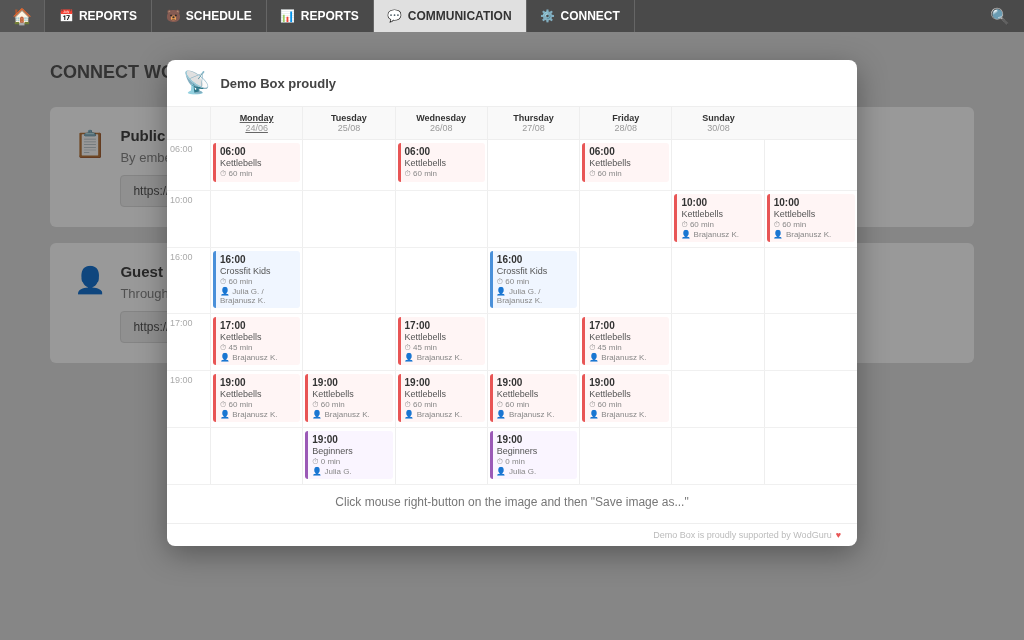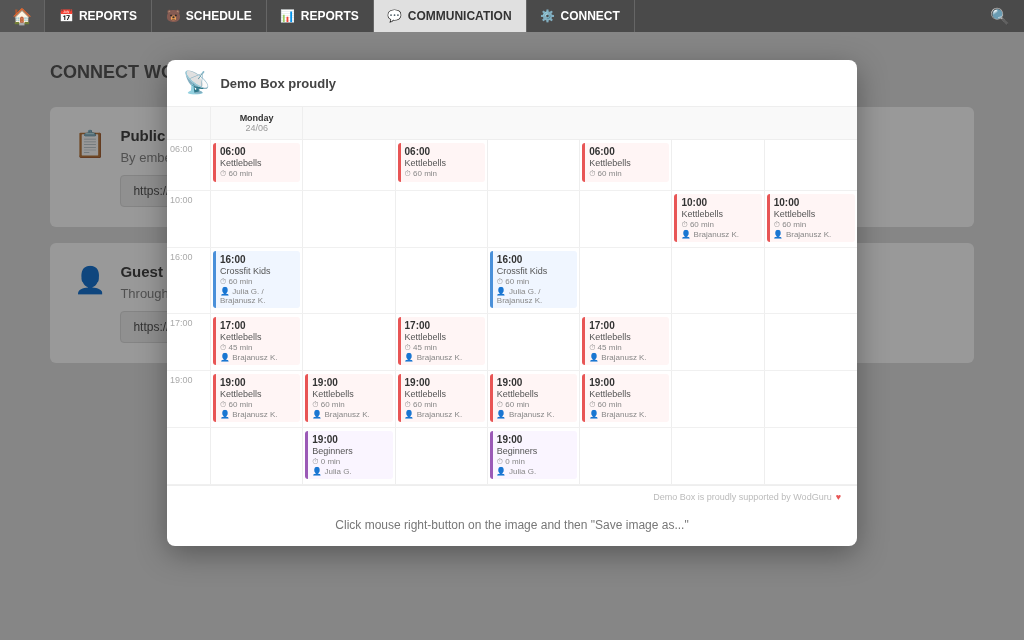--- a/index.html
+++ b/index.html
@@ -66,23 +66,43 @@
 
     <div style="display:flex;align-items:center;gap:10px;padding:10px 16px;border-bottom:1px solid #eee;">
       <span style="font-size:22px;">📡</span>
       <span style="font-size:13px;font-weight:bold;color:#444;">Demo Box proudly</span>
     </div>
 
     <div style="overflow-y:auto;flex:1;">
 
       <div style="display:grid;grid-template-columns:44px repeat(7,1fr);background:#f9f9f9;border-bottom:1px solid #eee;position:sticky;top:0;z-index:10;">
         <div style="border-right:1px solid #eee;"></div>
-        <div style="padding:6px 4px;text-align:center;font-size:9px;color:#666;border-right:1px solid #eee;">
+        <div style="padding:6px 4px;text-align:center;font-size:9px;color:#666;border-right:1px solid #eee;text-decoration:underline;">
           <div style="font-weight:bold;color:#333;">Monday</div>
           <div style="color:#999;">24/06</div>
+        </div>
+        <div style="padding:6px 4px;text-align:center;font-size:9px;color:#666;border-right:1px solid #eee;">
+          <div style="font-weight:bold;color:#333;">Tuesday</div>
+          <div style="color:#999;">25/08</div>
+        </div>
+        <div style="padding:6px 4px;text-align:center;font-size:9px;color:#666;border-right:1px solid #eee;">
+          <div style="font-weight:bold;color:#333;">Wednesday</div>
+          <div style="color:#999;">26/08</div>
+        </div>
+        <div style="padding:6px 4px;text-align:center;font-size:9px;color:#666;border-right:1px solid #eee;">
+          <div style="font-weight:bold;color:#333;">Thursday</div>
+          <div style="color:#999;">27/08</div>
+        </div>
+        <div style="padding:6px 4px;text-align:center;font-size:9px;color:#666;border-right:1px solid #eee;">
+          <div style="font-weight:bold;color:#333;">Friday</div>
+          <div style="color:#999;">28/08</div>
+        </div>
+        <div style="padding:6px 4px;text-align:center;font-size:9px;color:#666;">
+          <div style="font-weight:bold;color:#333;">Sunday</div>
+          <div style="color:#999;">30/08</div>
         </div>
       </div>
 
       <div style="display:grid;grid-template-columns:44px repeat(7,1fr);border-bottom:1px solid #f0f0f0;">
         <div style="font-size:9px;color:#aaa;padding:4px 3px;border-right:1px solid #eee;">06:00</div>
 
         <div style="border-right:1px solid #eee;padding:3px 2px;">
           <div style="border-radius:3px;padding:3px 4px;margin-bottom:2px;font-size:9px;border-left:3px solid #e85555;background:#fff5f5;">
             <div style="font-weight:bold;color:#333;font-size:10px;">06:00</div>
             <div style="color:#555;margin:1px 0;">Kettlebells</div>
@@ -277,21 +297,21 @@
             <div style="color:#888;font-size:8px;">👤 Julia G.</div>
           </div>
         </div>
         <div style="border-right:1px solid #eee;padding:3px 2px;min-height:50px;"></div>
         <div style="border-right:1px solid #eee;padding:3px 2px;min-height:50px;"></div>
         <div style="padding:3px 2px;min-height:50px;"></div>
       </div>
 
     </div>
 
+    <div style="padding:10px 16px 14px;font-size:12px;color:#777;text-align:center;">Click mouse right-button on the image and then "Save image as..."</div>
+
     <div style="padding:6px 16px;border-top:1px solid #eee;font-size:9px;color:#bbb;display:flex;justify-content:flex-end;align-items:center;gap:4px;">
       <span>Demo Box is proudly supported by WodGuru</span>
       <span style="color:#e85555;">♥</span>
     </div>
 
-    <div style="padding:10px 16px 14px;font-size:12px;color:#777;text-align:center;">Click mouse right-button on the image and then "Save image as..."</div>
-
   </div>
 </div>
 
 </body></html>

